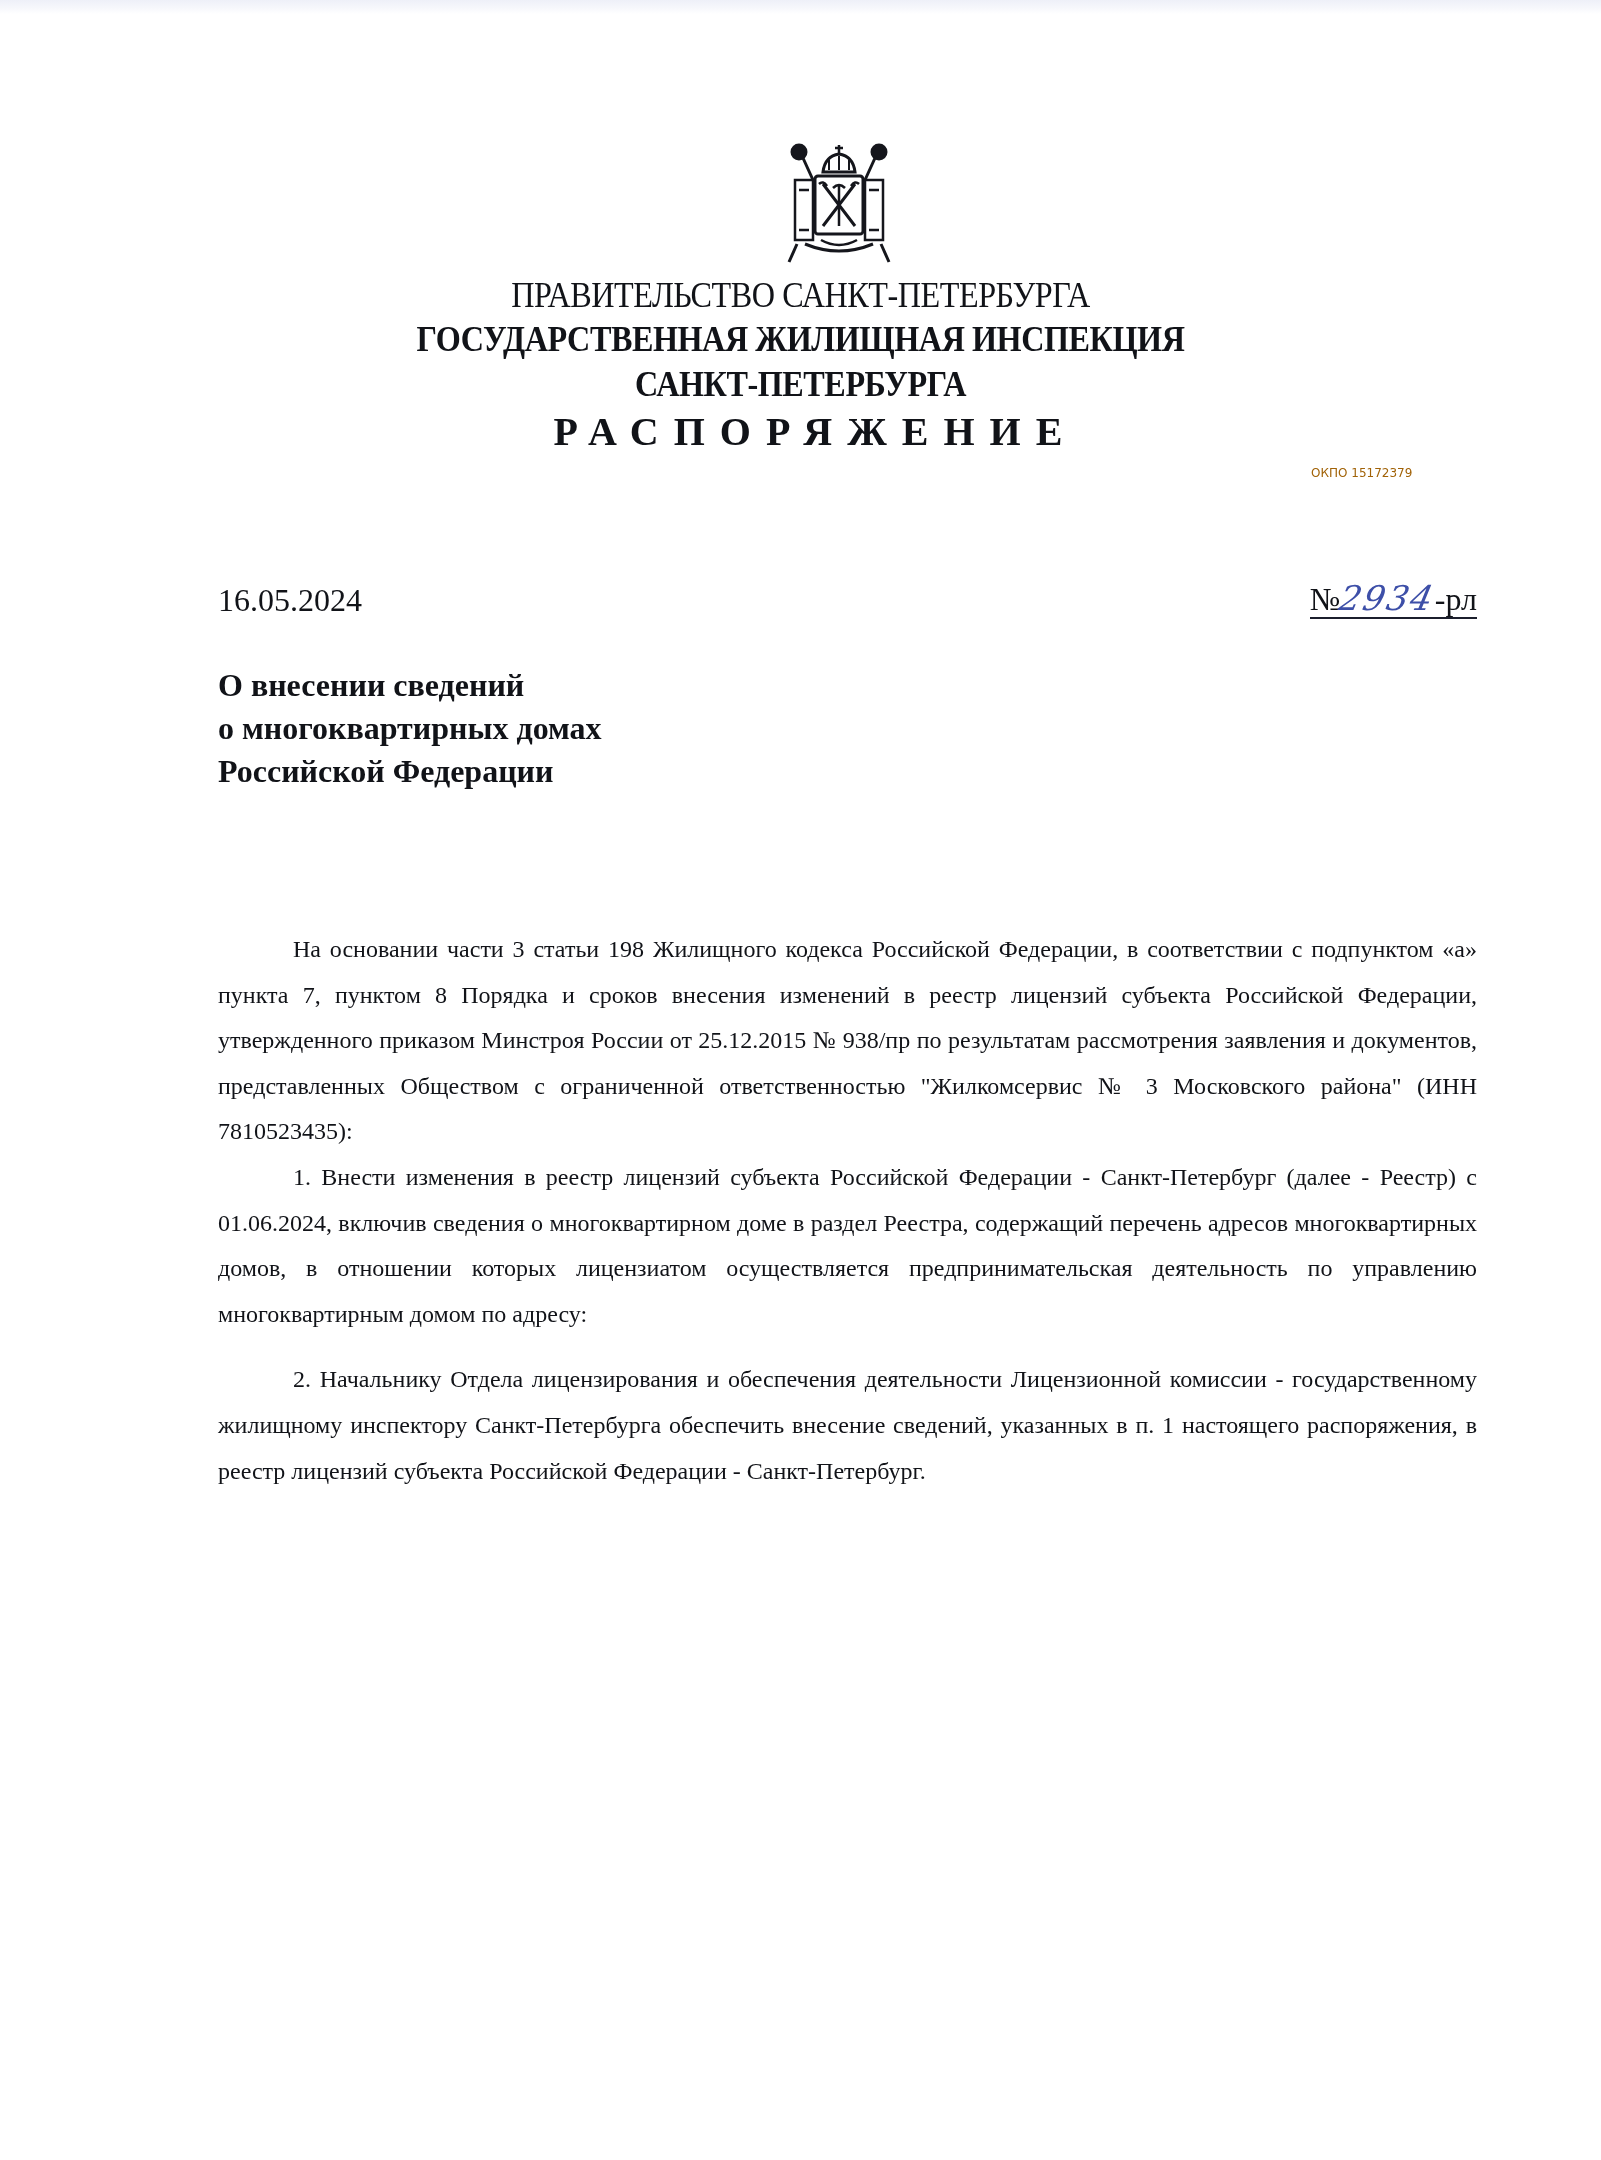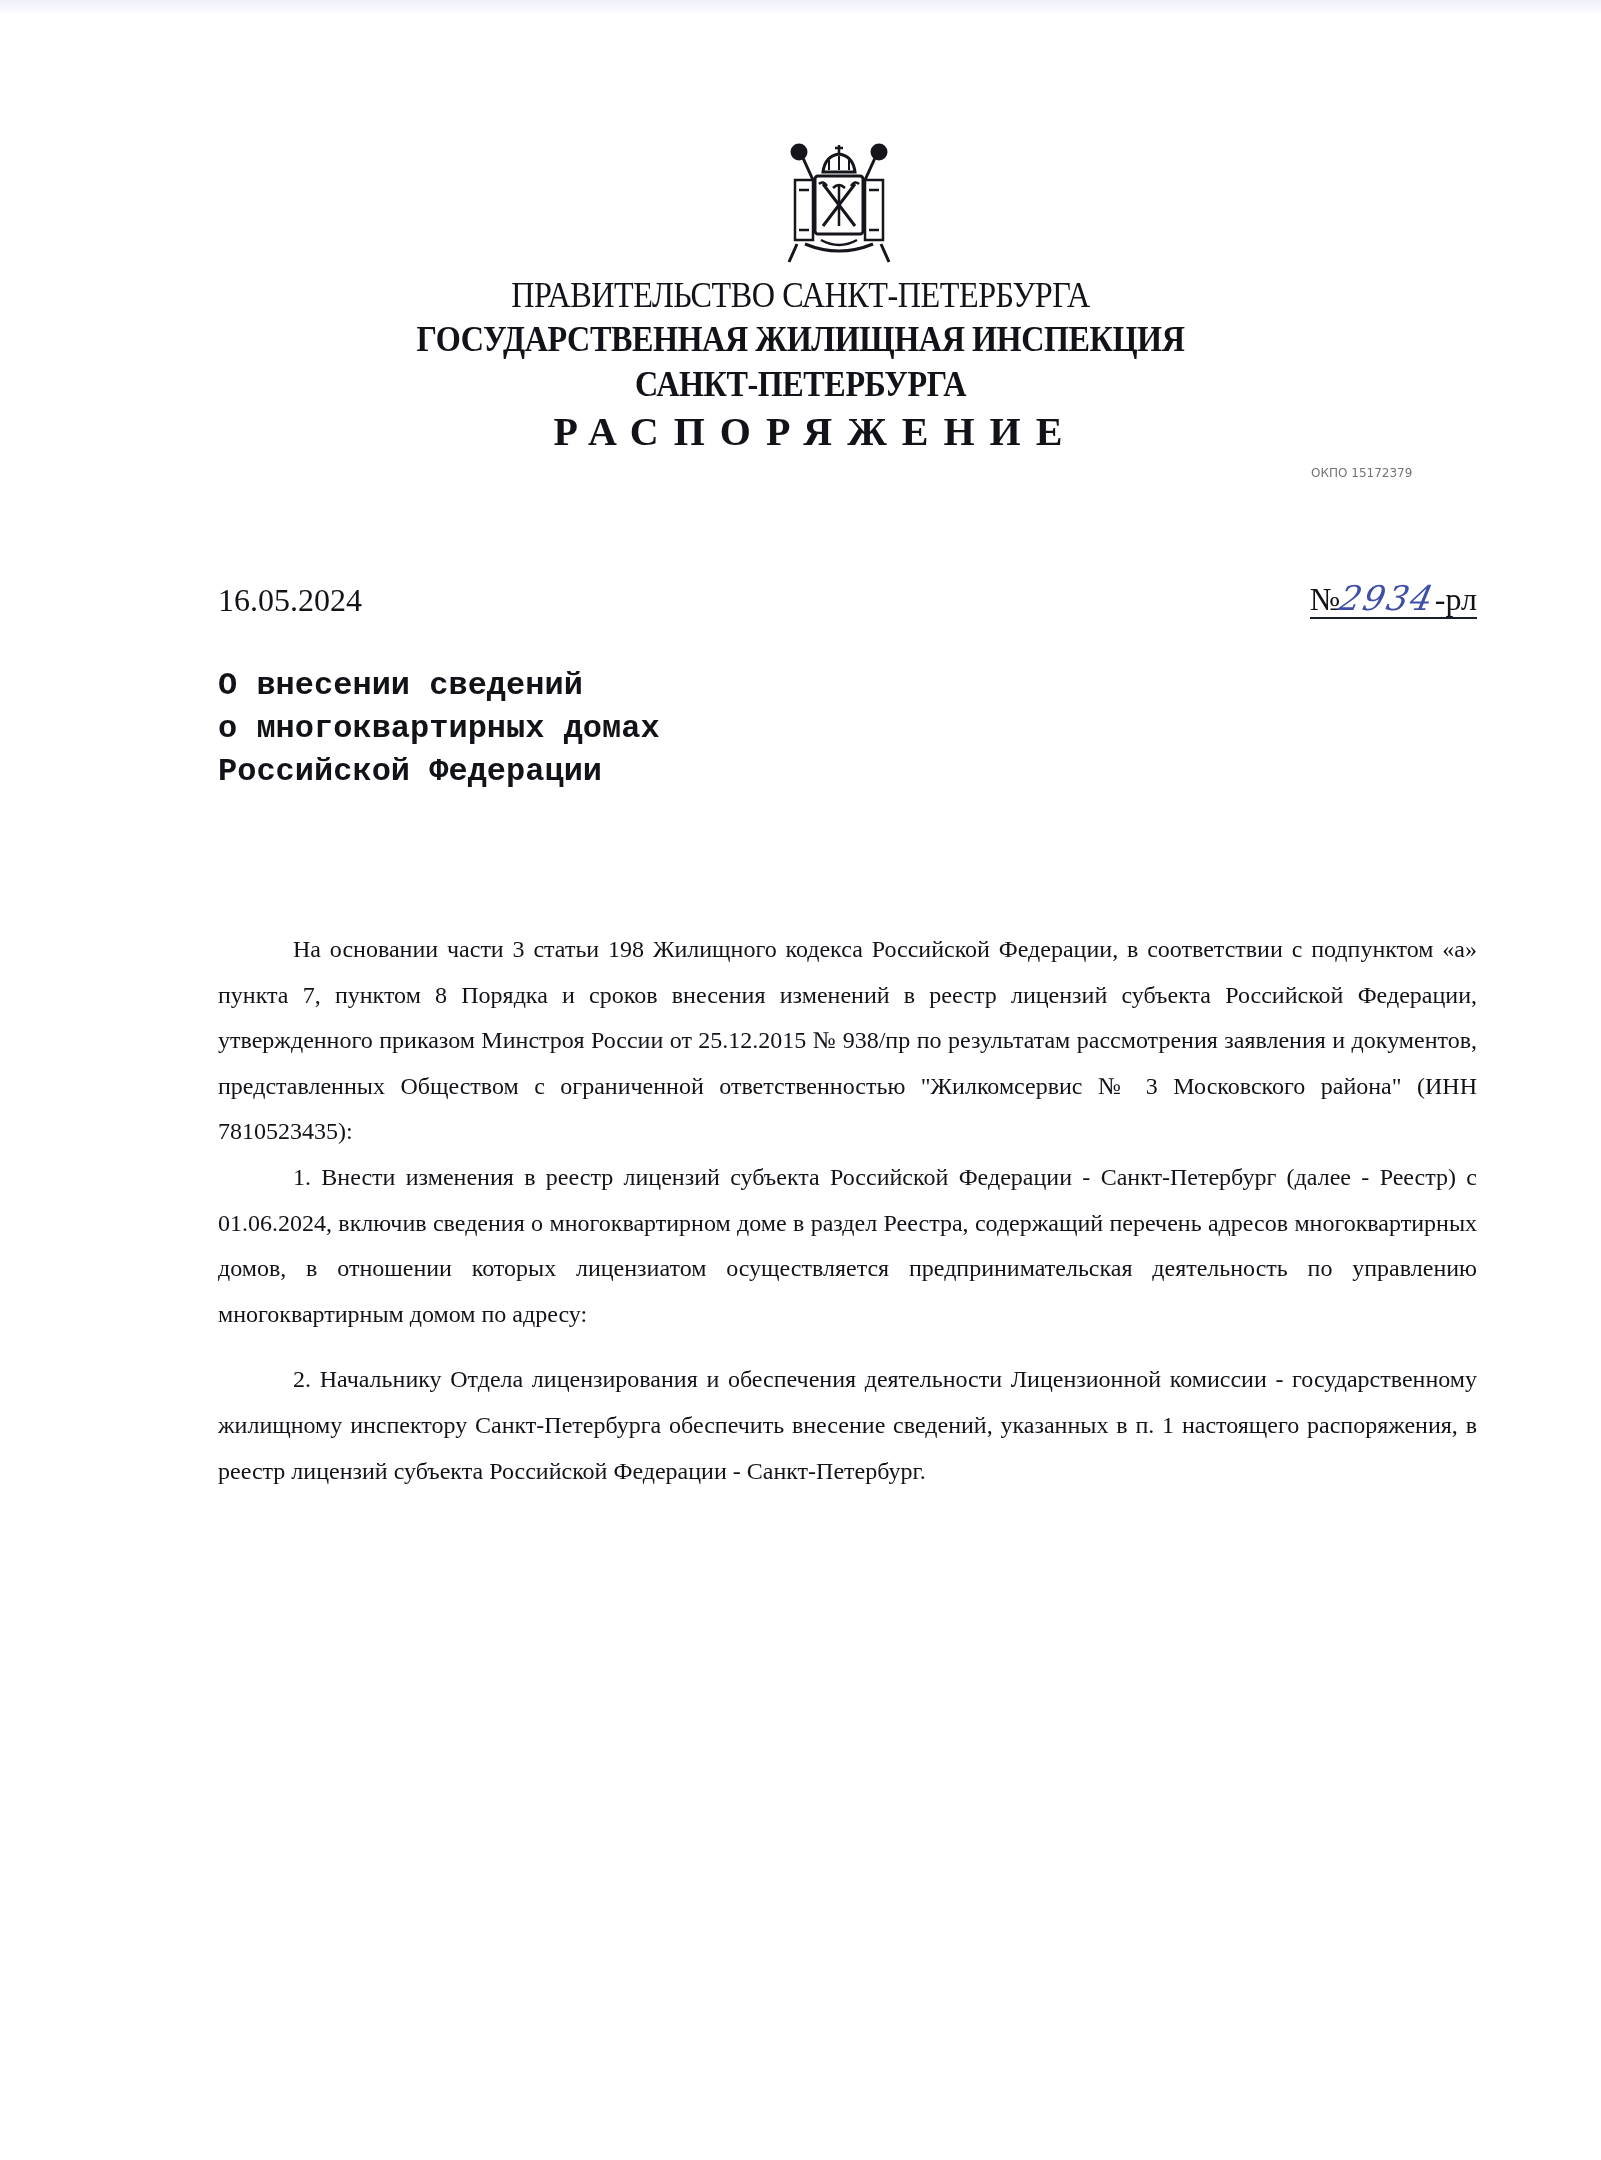--- a/index.html
+++ b/index.html
@@ -17,38 +17,38 @@
     }
     .header {
       position: absolute; left: 0; width: 1601px; text-align: center;
     }
     .h-line1 { top: 276px; font-size: 35px; letter-spacing: -0.5px; transform: scaleX(0.92); }
     .h-line2 { top: 320px; font-size: 35px; font-weight: bold; letter-spacing: -0.5px; transform: scaleX(0.92); }
     .h-line3 { top: 365px; font-size: 35px; font-weight: bold; letter-spacing: -0.5px; transform: scaleX(0.92); }
     .h-line4 { top: 408px; font-size: 40px; font-weight: bold; letter-spacing: 15px; padding-left: 15px; }
     .okpo {
       position: absolute; left: 1311px; top: 466px; font-size: 12px;
-      font-family: "DejaVu Sans", "Liberation Sans", sans-serif; color: #737373;
+      font-family: "DejaVu Sans", "Liberation Sans", sans-serif; color: #a16207;
     }
     .date {
       position: absolute; left: 218px; top: 582px; font-size: 32px;
     }
     .docnum {
       position: absolute; right: 124px; top: 580px; font-size: 32px;
       border-bottom: 2px solid #1b1e2c; line-height: 36px; padding-bottom: 0;
     }
     .docnum .hand {
       font-family: "DejaVu Serif", serif; font-style: italic; color: #3d4fa8;
       font-size: 34px; letter-spacing: 2px; display: inline-block; transform: skewX(-12deg);
     }
     .title {
       position: absolute; left: 218px; top: 664px; font-size: 32px; font-weight: bold;
       line-height: 43px;
     }
-    .title div { white-space: nowrap; font-family: Liberation Mono, monospace; }
+    .title div { white-space: nowrap; }
     .body {
       position: absolute; left: 218px; top: 927px; width: 1259px; font-size: 24px;
       line-height: 45.6px;
     }
     .para {
       text-align: justify; text-align-last: left; margin: 0; text-indent: 75px;
       transform: scaleX(1); 
     }
     .para.full-last { text-align-last: justify; }
     .gap { margin-top: 20px; }

